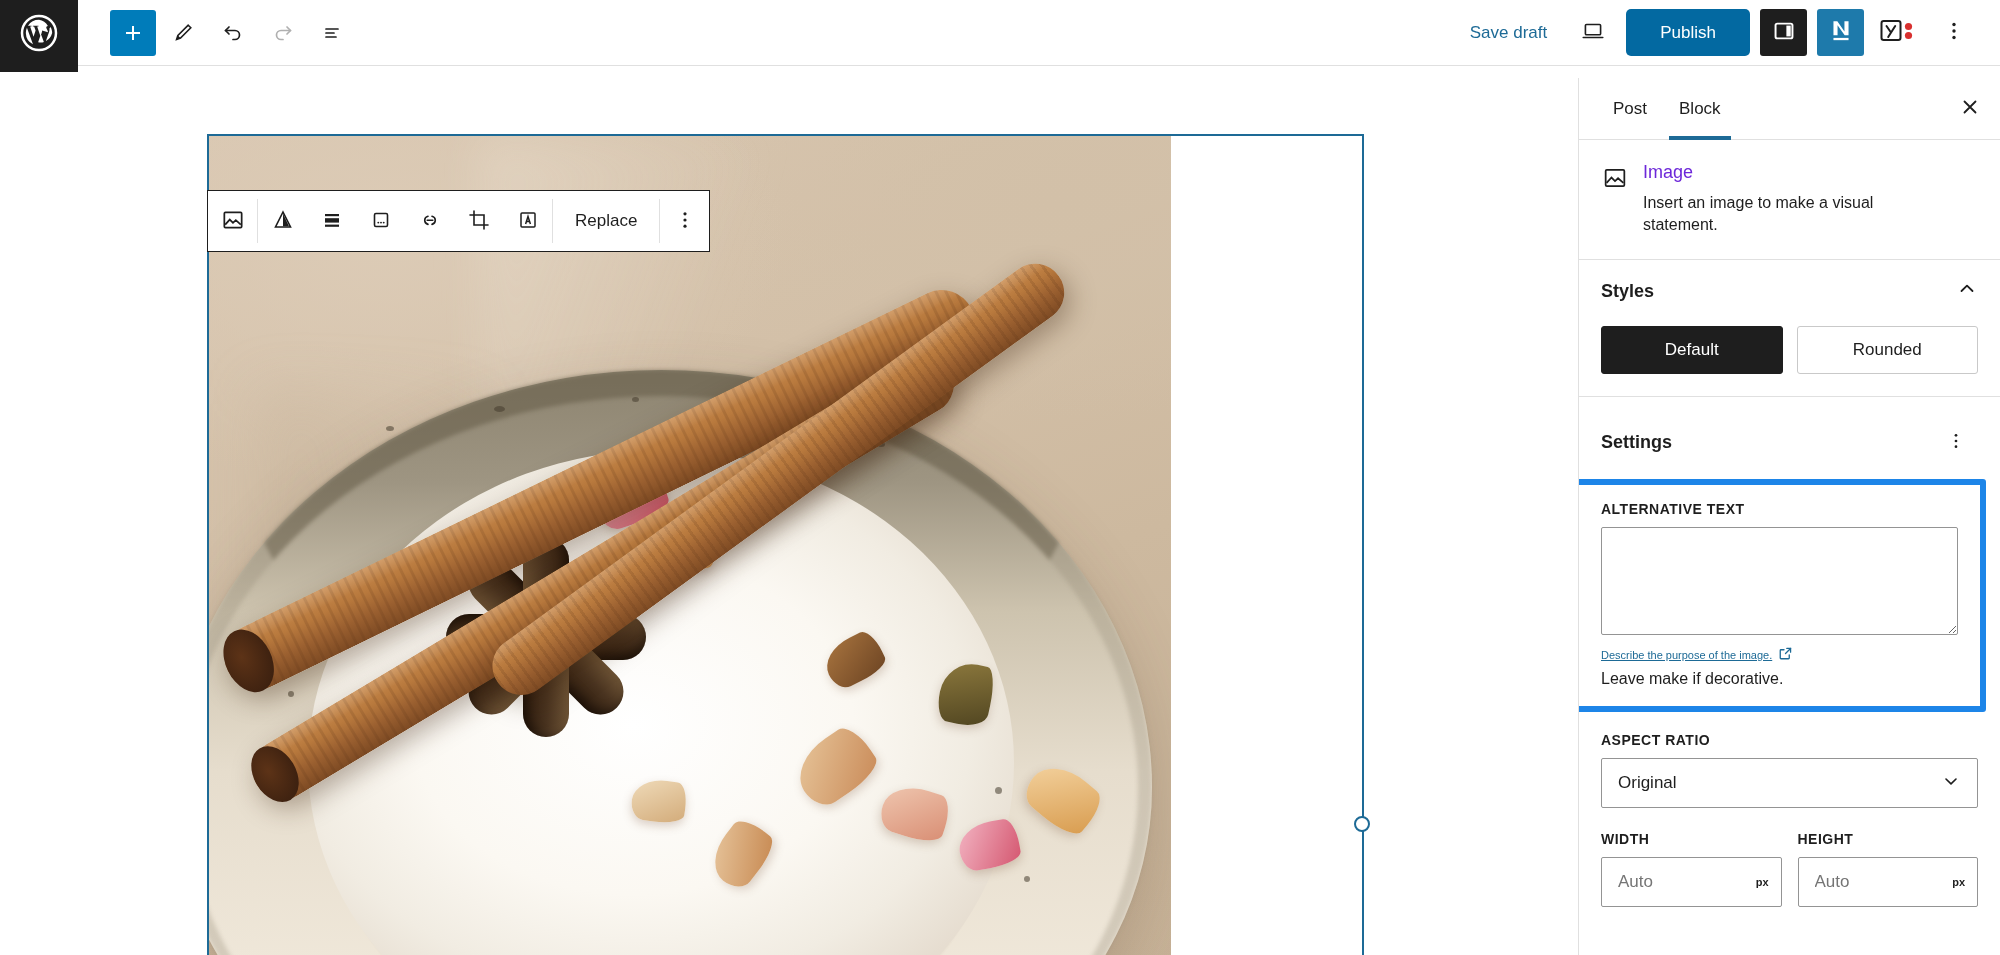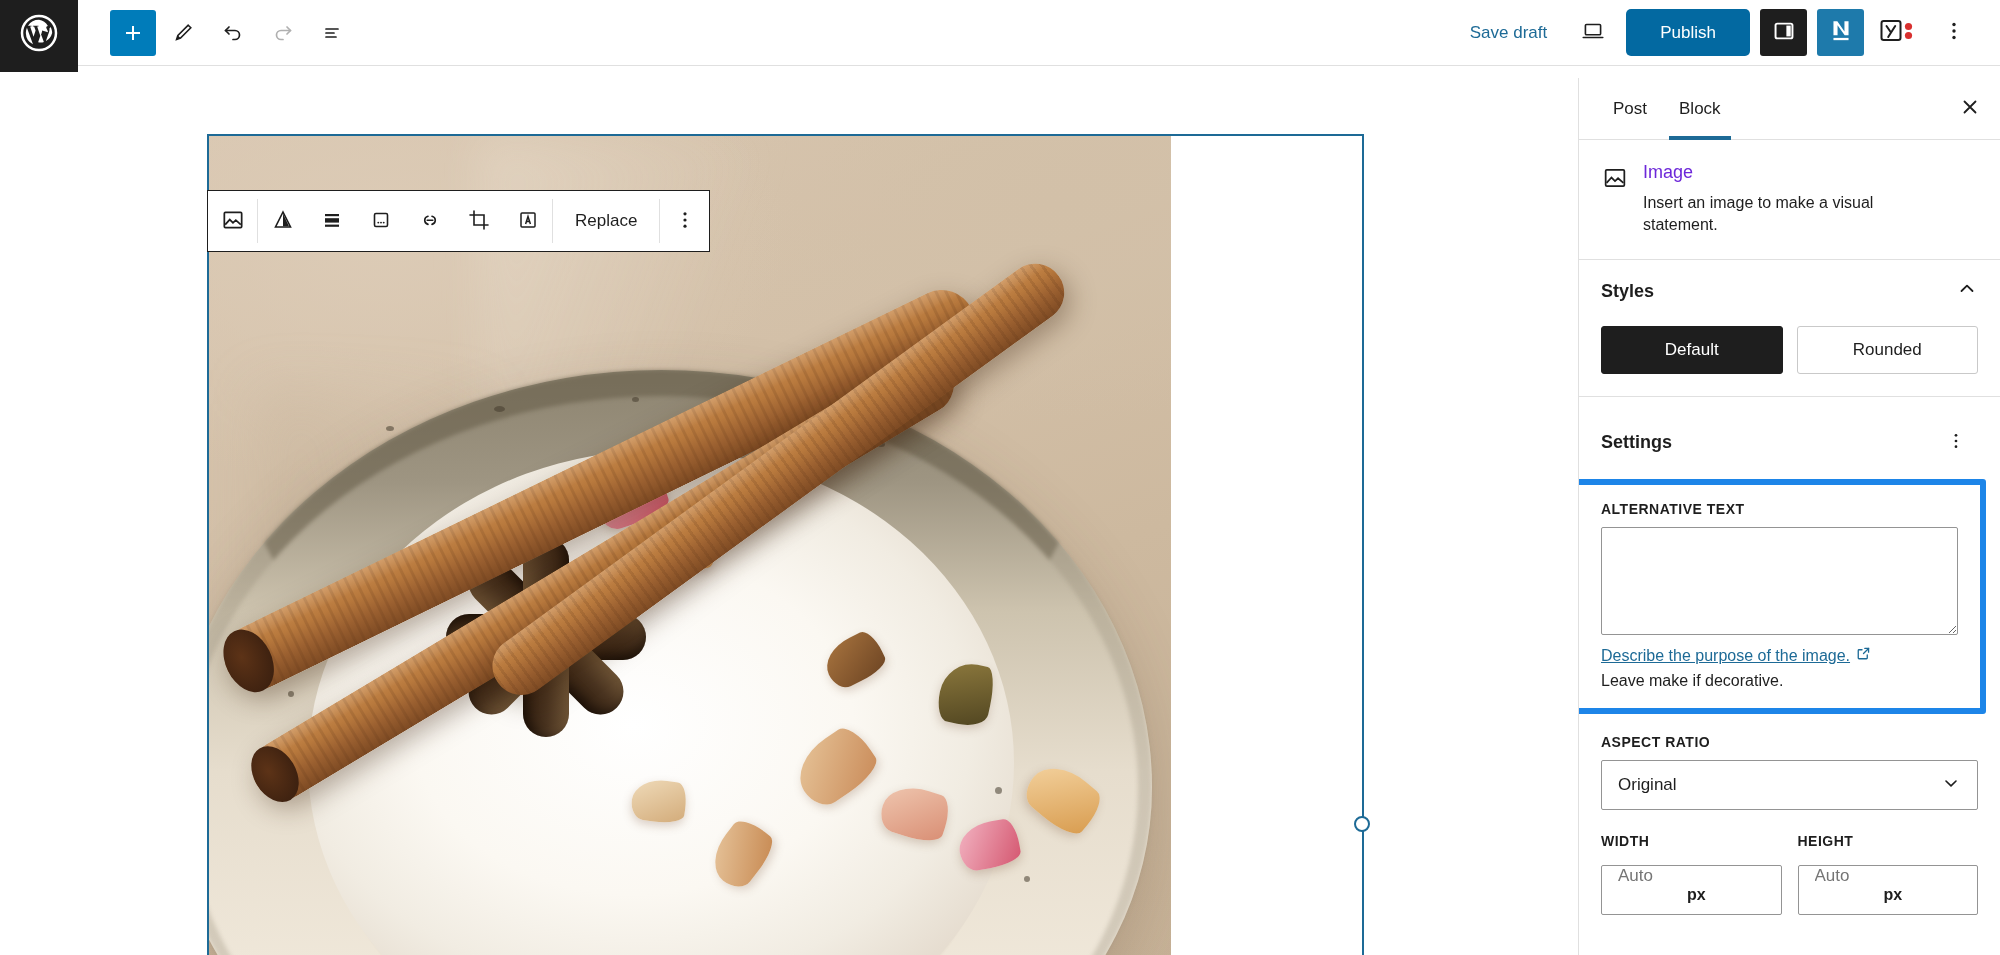--- a/index.html
+++ b/index.html
@@ -323,21 +323,21 @@
     resize: vertical;
     font-size: 16px;
     font-family: "Liberation Sans", sans-serif;
     padding: 8px;
     background:#fff;
     color:#1e1e1e;
     display:block;
   }
   .alt-link {
     display: inline-flex; align-items:center; gap:6px;
-    color: #1d6a96; font-size: 16px;
+    color: #1d6a96; font-size: 11px;
     text-decoration: underline;
     margin-top: 11px;
     cursor: pointer;
     justify-content: center;
   }
   .alt-hint { font-size: 16px; color:#1e1e1e; margin-top: 7px; }
 
   .ratio-block { padding: 20px 22px 3px 22px; }
   .select-box {
     position: relative;
@@ -349,38 +349,37 @@
     padding: 0 16px;
     font-size: 17px; color:#1e1e1e;
     cursor: pointer;
     background:#fff;
   }
   .select-box .chev { margin-left:auto; }
 
   .wh-row { display:flex; gap: 16px; padding: 20px 22px 0 22px; }
   .wh-col { flex: 1 1 0; }
   .num-box {
-    margin-top: 16px;
+    margin-top: 10px;
     height: 50px;
     border: 1px solid #949494;
     border-radius: 2px;
     display:flex; align-items:center;
     padding: 0 12px 0 16px;
     background:#fff;
-    flex-direction:column;
   }
   .num-box input {
     border:none; outline:none;
     font-size:17px; width: 100%;
     background: transparent;
     font-family: "Liberation Sans", sans-serif;
     color:#1e1e1e;
   }
   .num-box input::placeholder { color:#757575; }
-  .num-unit { font-size: 16px; color:#1e1e1e; font-weight:bold; padding-left: 6px; }
+  .num-unit { font-size: 11px; color:#1e1e1e; font-weight:bold; padding-left: 6px; }
 </style>
 </head>
 <body>
 
 <div id="app">
 
   <div class="header">
 
     <div class="wp-logo-box">
       <span>

